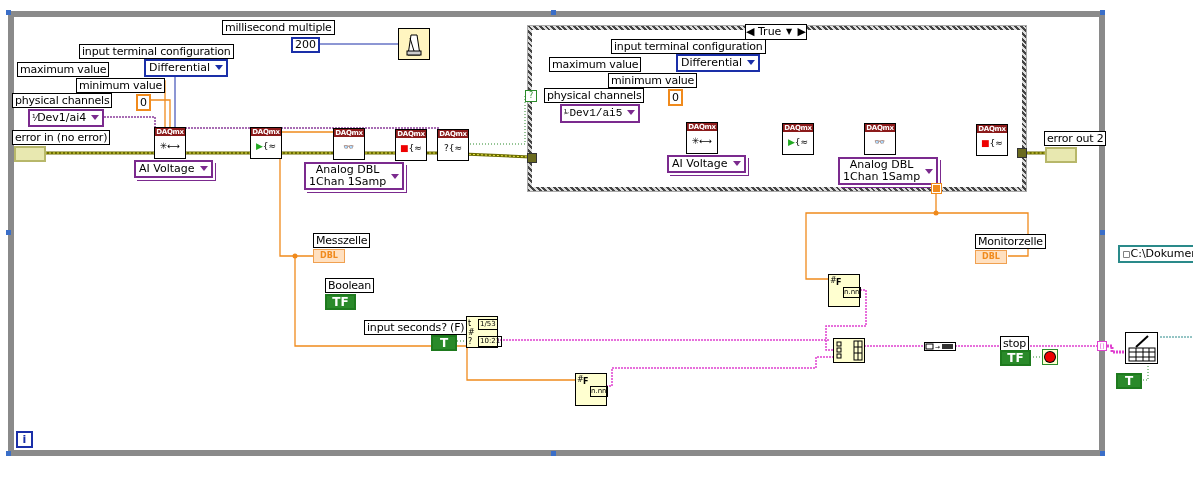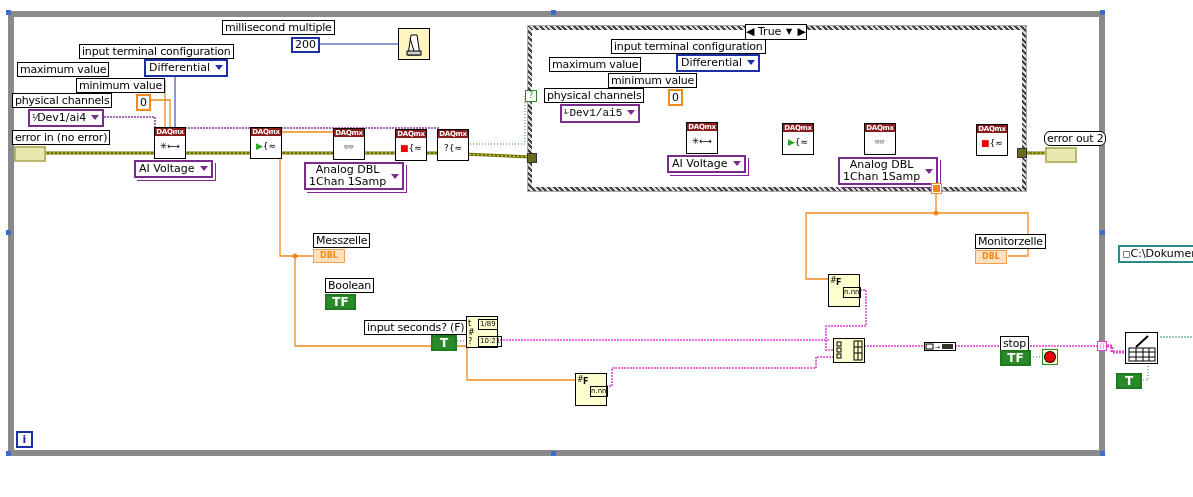--- a/index.html
+++ b/index.html
@@ -175,42 +175,42 @@
 <div class="daq" style="left:976px;top:124px;">
     <div class="hd">DAQmx</div>
     <div class="bd"><span style="color:#e00">■</span>{≈</div>
   </div>
 
 <div class="abs" style="left:527px;top:153px;width:8px;height:8px;background:#6b6b20;border:1px solid #333;"></div>
 <div class="abs" style="left:1017px;top:148px;width:8px;height:8px;background:#6b6b20;border:1px solid #333;"></div>
 <div class="abs" style="left:932px;top:184px;width:7px;height:7px;background:#f08a1c;border:1px solid #fff;outline:1px solid #f08a1c;"></div>
 <div class="abs" style="left:1097px;top:341px;width:8px;height:8px;background:#fff;border:1px solid #e040d0;font-size:6px;line-height:8px;text-align:center;color:#e040d0;">[]</div>
 
-<div class="lbl" style="left:1044px;top:131px;border-radius:6px;">error out 2</div>
+<div class="lbl" style="left:1044px;top:131px;">error out 2</div>
 <div class="err" style="left:1045px;top:147px;"></div>
 
 <div class="lbl" style="left:313px;top:233px;">Messzelle</div>
 <div class="dbl" style="left:313px;top:249px;">DBL</div>
 <div class="lbl" style="left:975px;top:234px;">Monitorzelle</div>
 <div class="dbl" style="left:975px;top:250px;">DBL</div>
 <div class="lbl" style="left:325px;top:278px;">Boolean</div>
 <div class="bool" style="left:325px;top:294px;width:27px;">TF</div>
 <div class="lbl" style="left:364px;top:320px;">input seconds? (F)</div>
 <div class="bool" style="left:431px;top:335px;width:22px;">T</div>
 <div class="lbl" style="left:1000px;top:336px;">stop</div>
 <div class="bool" style="left:1000px;top:350px;width:27px;">TF</div>
 <div class="abs" style="left:1042px;top:349px;width:14px;height:14px;background:#ffffd0;border:1px solid #2a8a2a;">
   <div style="margin:2px;width:10px;height:10px;border-radius:50%;background:#e00;box-shadow:0 0 0 1px #000;"></div>
 </div>
 
 <div class="node" style="left:466px;top:316px;width:30px;height:30px;">
   <div style="position:absolute;left:1px;top:2px;">t</div>
   <div style="position:absolute;left:1px;top:11px;">#</div>
   <div style="position:absolute;left:1px;top:20px;">?</div>
-  <div style="position:absolute;left:11px;top:2px;border:1px solid #000;font-size:7px;padding:0 1px;">1/89</div>
+  <div style="position:absolute;left:11px;top:2px;border:1px solid #000;font-size:7px;padding:0 1px;">1/53</div>
   <div style="position:absolute;left:11px;top:19px;border:1px solid #000;font-size:7px;padding:0 1px;">10:21</div>
 </div>
 
 <div class="node" style="left:575px;top:373px;width:30px;height:31px;">
   <span style="position:absolute;left:1px;top:1px;">#</span>
   <span style="position:absolute;left:7px;top:3px;font-weight:bold;">F</span>
   <span style="position:absolute;left:14px;top:12px;border:1px solid #000;font-size:7px;">n.nn</span>
 </div>
 <div class="node" style="left:828px;top:274px;width:30px;height:31px;">
   <span style="position:absolute;left:1px;top:1px;">#</span>

